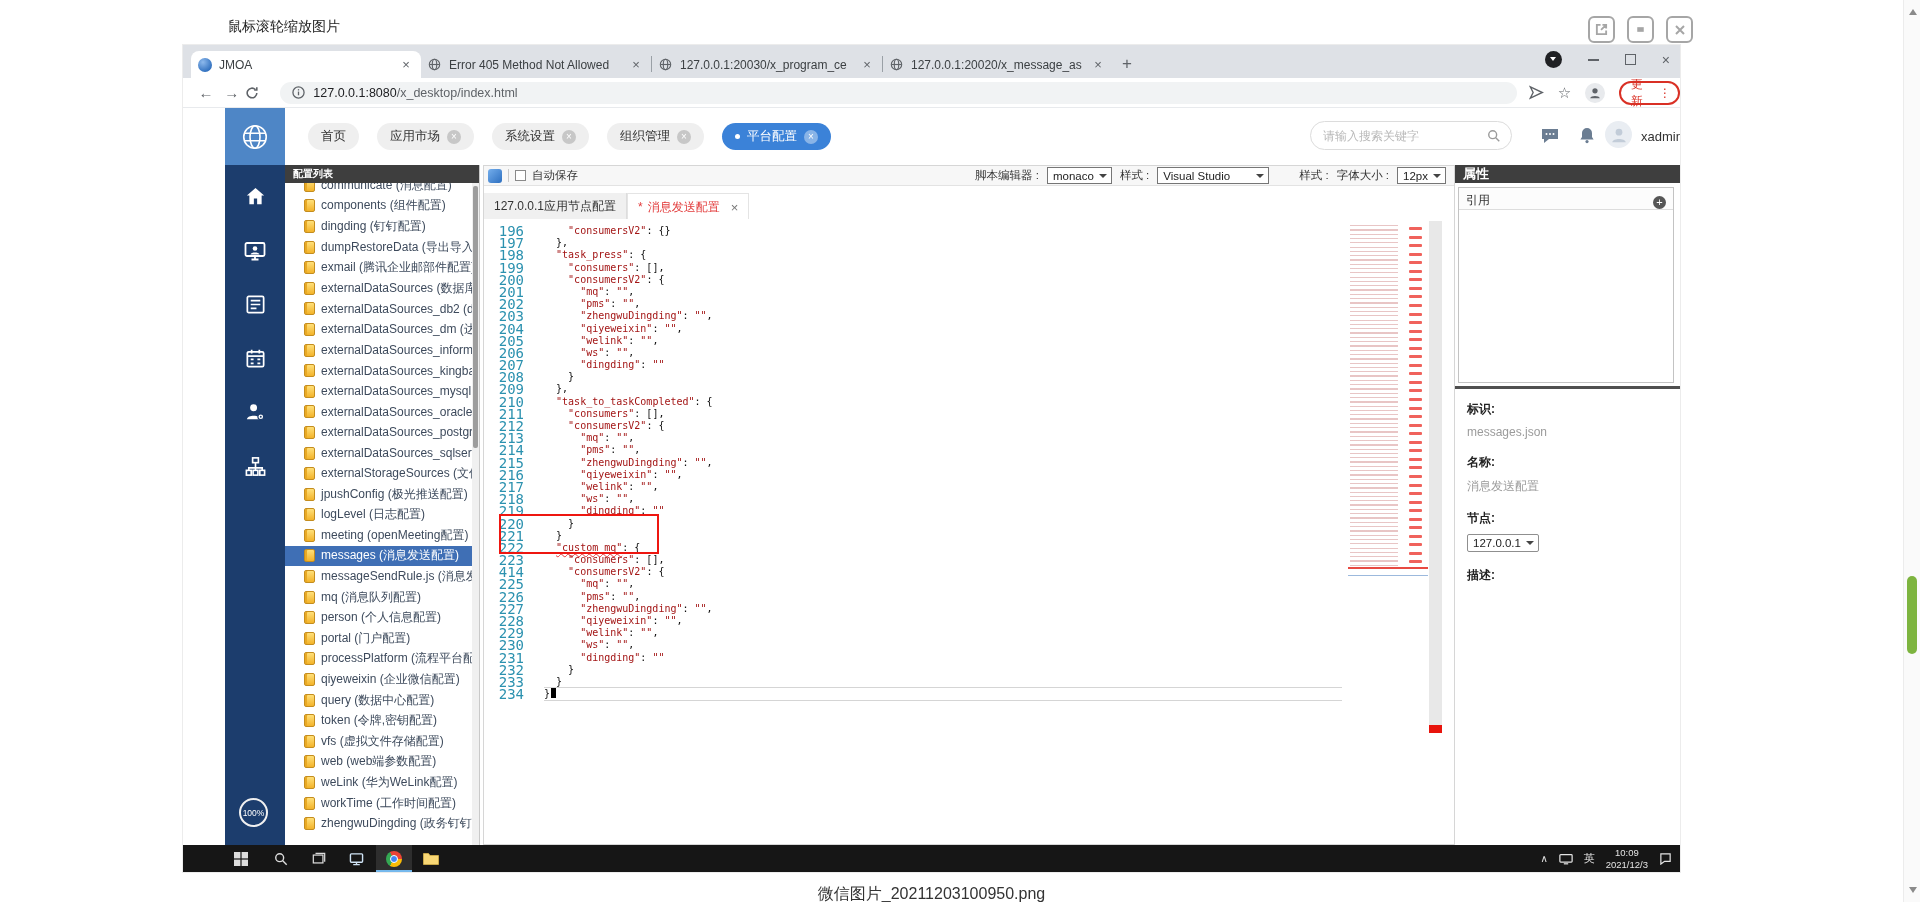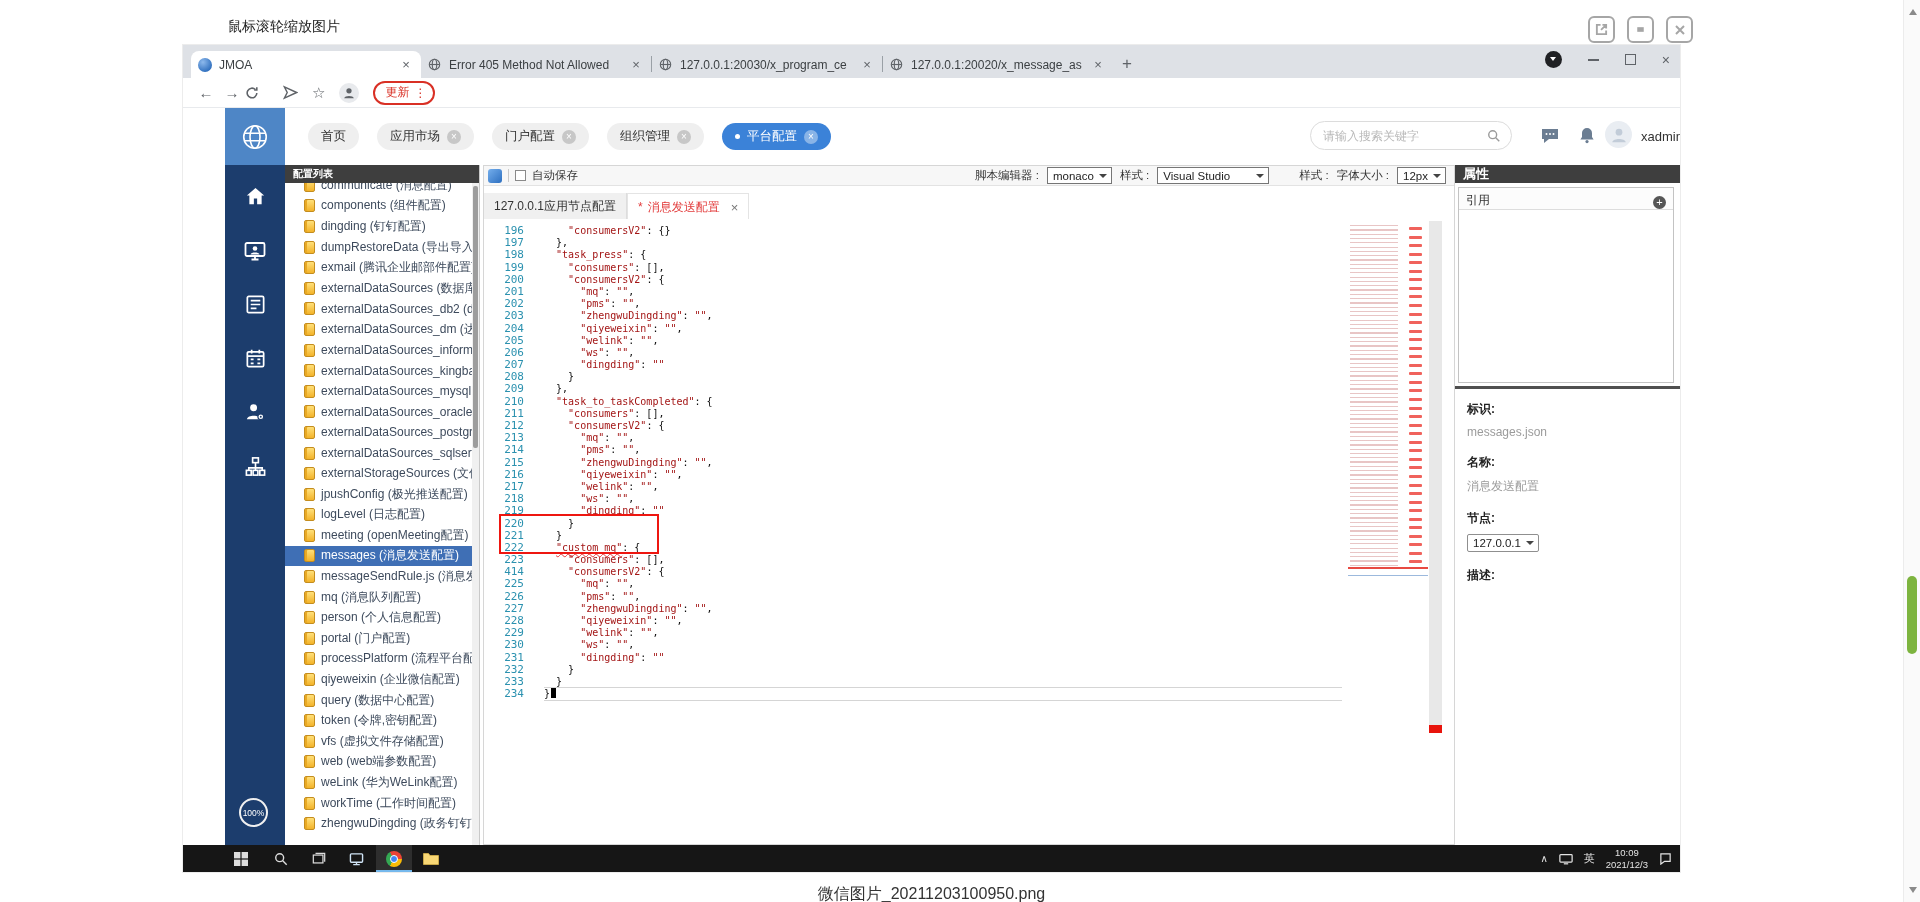--- a/index.html
+++ b/index.html
@@ -103,21 +103,21 @@
     padding:0 17px 0 5px;position:relative;font-size:11.5px;color:#222;box-sizing:border-box}
   .selbox::after{content:'';position:absolute;right:4px;top:6px;border:4px solid transparent;border-top-color:#444}
   .gap2{margin-left:22px}
   #ed-tabs{position:absolute;left:0;top:27px;right:0;height:26px;display:flex;background:#fff}
   .ed-tab{height:26px;display:flex;align-items:center;padding:0 10px;font-size:12px;color:#333;background:#f0f0f0;
     border-right:1px solid #ddd;gap:5px}
   .ed-tab.active{background:#fff;color:#e23b3b;border:1px solid #e4e4e4;border-bottom:0}
   .ed-tab .xclose{color:#777;font-size:13px;margin-left:6px}
   #ed-code{position:absolute;left:0;top:53px;right:0;bottom:0;background:#fff;overflow:hidden;
     font-family:"DejaVu Sans Mono","Liberation Mono",monospace}
-  #gutter{position:absolute;left:0;top:6px;width:40px;text-align:right;color:#2b91af;font-size:11px}
+  #gutter{position:absolute;left:0;top:6px;width:40px;text-align:right;color:#2b91af;font-size:14px}
   #gutter div{height:12.2px;line-height:12.2px}
   #lines{position:absolute;left:60px;top:6px;right:112px}
   .cl{height:12.2px;line-height:12.2px;font-size:10px;white-space:pre;color:#111}
   .cl.cur{box-shadow:0 1px 0 #d5d5d5,0 -1px 0 #d5d5d5}
   .str{color:#a31515}
   .sq{text-decoration:underline;text-decoration-style:wavy;text-decoration-color:#e23b3b;text-underline-offset:2px}
   .caret{display:inline-block;width:5px;height:10px;background:#000;vertical-align:-1px;margin-left:1px}
   #redbox{position:absolute;left:15px;top:295px;width:160px;height:40px;border:2px solid #ee1610;z-index:5;box-sizing:border-box}
   #minimap{position:absolute;right:26px;top:4px;width:80px;height:600px}
   #mm-tex{position:absolute;left:2px;top:2px;width:48px;height:342px;opacity:.45;
@@ -242,20 +242,29 @@
 
   <div id="btoolbar">
     <span class="nav-ico">←</span>
     <span class="nav-ico">→</span>
     <span class="nav-ico">
       <svg width="14" height="14" viewBox="0 0 16 16" fill="none" stroke="#5f6368" stroke-width="1.8">
           <path d="M13.5 8a5.5 5.5 0 1 1-1.7-4"></path>
           <path d="M13.5 1.5v3h-3" fill="none"></path>
         </svg>
     </span>
+    <div id="addressbar">
+      <svg width="13" height="13" viewBox="0 0 14 14" style="margin-right:8px">
+        <circle cx="7" cy="7" r="6" fill="none" stroke="#5f6368" stroke-width="1.4"></circle>
+          <rect x="6.3" y="6" width="1.4" height="4" fill="#5f6368"></rect>
+          <rect x="6.3" y="3.4" width="1.4" height="1.4" fill="#5f6368"></rect>
+        </svg>
+      <span id="url-host">127.0.0.1:8080</span>
+        <span id="url-path">/x_desktop/index.html</span>
+    </div>
     <div id="bt-right">
       <svg width="15" height="15" viewBox="0 0 16 16">
           <path d="M1.5 2l13 6-13 6 3-6z" fill="none" stroke="#5f6368" stroke-width="1.5"></path>
         </svg>
       <span id="star-ico">☆</span>
       <span id="bt-avatar">
         <svg width="14" height="14" viewBox="0 0 16 16" fill="#5f6368">
             <circle cx="8" cy="5.5" r="3"></circle>
             <path d="M2.5 14c.6-3.3 10.4-3.3 11 0z"></path>
           </svg>
@@ -277,21 +286,21 @@
     </div>
     <div id="nav-pills">
         <div class="pill">
           <span>首页</span>
         </div>
         <div class="pill">
           <span>应用市场</span>
           <span class="x">×</span>
         </div>
         <div class="pill">
-          <span>门户配置</span>
+          <span>系统设置</span>
           <span class="x">×</span>
         </div>
         <div class="pill">
           <span>组织管理</span>
           <span class="x">×</span>
         </div>
         <div class="pill active">
           <span class="dot"></span>
           <span>平台配置</span>
           <span class="x">×</span>

